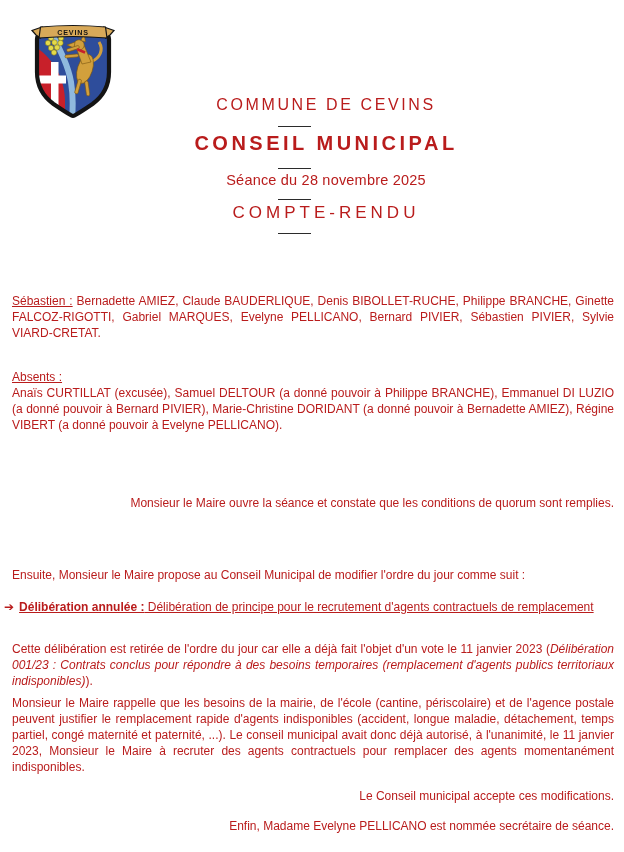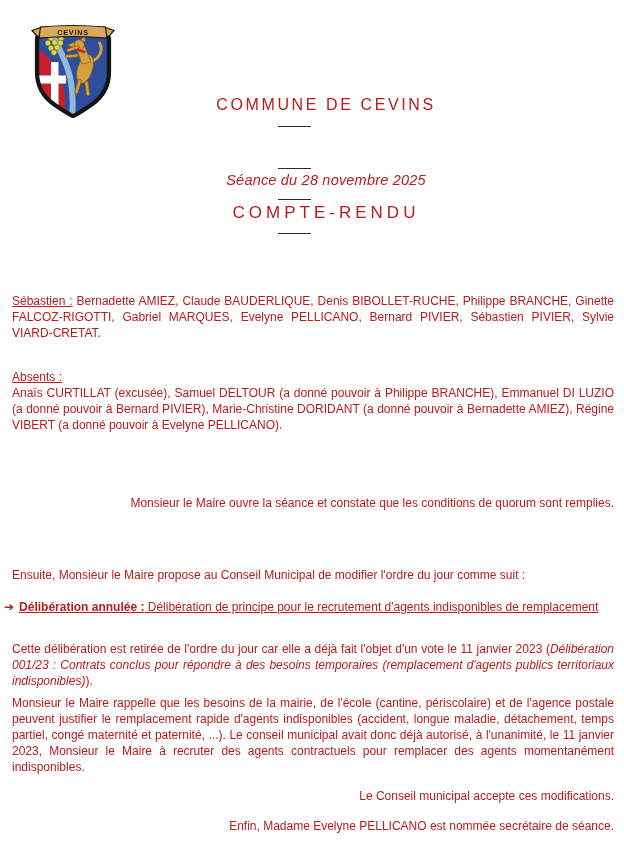--- a/index.html
+++ b/index.html
@@ -4,21 +4,21 @@
 <style>
   html,body{margin:0;padding:0;background:#fff;}
   .page{
     position:relative;width:624px;height:852px;background:#ffffff;
     font-family:"Liberation Sans",sans-serif;color:#b91c1c;overflow:hidden;
   }
   
   .hdr{position:absolute;left:0;right:0;text-align:center;line-height:1.15;white-space:nowrap;padding-left:28px;}
   #h-commune{top:96px;font-size:16px;letter-spacing:2.6px;}
   #h-council{top:132px;font-size:20px;font-weight:bold;letter-spacing:3.5px;}
-  #h-session{top:172px;font-size:14.5px;font-style:italic;letter-spacing:.2px;}
+  #h-session{top:172px;font-size:14.5px;letter-spacing:.2px;}
   #h-compte{top:203px;font-size:17px;letter-spacing:4px;}
   .hdiv{position:absolute;left:278px;width:33px;height:0;border-top:1.6px solid #2b2b2b;}
   #d1{top:126px}#d2{top:168px}#d3{top:199px}#d4{top:233px}
   
   .p{position:absolute;left:12px;width:602px;font-size:12px;line-height:16px;text-align:justify;}
   #p-presents{top:293px}
   #p-absents{top:369px}
   #p-quorum{top:495px;text-align:right;}
   #p-adoption{top:523px}
   #p-ensuite{top:567px;text-align:left;}
@@ -92,41 +92,42 @@
     <g stroke="#141414" stroke-width="1.2" fill="#d8a959">
       <polygon points="14,5 4,8.5 8,13 12.5,16"></polygon>
       <polygon points="76,5 86,8.5 82,13 77.5,16"></polygon>
       <path d="M12.5,5 Q45,2 77.5,5 L79,16 Q45,13 11,16 Z"></path>
     </g>
     <text x="45" y="12.8" font-size="7.2" font-weight="bold" text-anchor="middle" letter-spacing="0.8" fill="#141414" style="font-family:'Liberation Sans',sans-serif">CEVINS</text>
   </svg>
 
   <div class="hdr" id="h-commune">COMMUNE DE CEVINS</div>
   <div class="hdiv" id="d1"></div>
+  <div class="hdr" id="h-council">CONSEIL MUNICIPAL</div>
   <div class="hdiv" id="d2"></div>
   <div class="hdr" id="h-session">Séance du 28 novembre 2025</div>
   <div class="hdiv" id="d3"></div>
   <div class="hdr" id="h-compte">COMPTE-RENDU</div>
   <div class="hdiv" id="d4"></div>
 
   <div class="p" id="p-presents">
     <span class="u">Sébastien :</span><span> Bernadette AMIEZ, Claude BAUDERLIQUE, Denis BIBOLLET-RUCHE, Philippe BRANCHE, Ginette FALCOZ-RIGOTTI, Gabriel MARQUES, Evelyne PELLICANO, Bernard PIVIER, Sébastien PIVIER, Sylvie VIARD-CRETAT.</span>
   </div>
 
   <div class="p" id="p-absents">
     <span class="u blk">Absents :</span><span>Anaïs CURTILLAT (excusée), Samuel DELTOUR (a donné pouvoir à Philippe BRANCHE), Emmanuel DI LUZIO (a donné pouvoir à Bernard PIVIER), Marie-Christine DORIDANT (a donné pouvoir à Bernadette AMIEZ), Régine VIBERT (a donné pouvoir à Evelyne PELLICANO).</span>
   </div>
 
   <div class="p" id="p-quorum">Monsieur le Maire ouvre la séance et constate que les conditions de quorum sont remplies.</div>
 
 
   <div class="p" id="p-ensuite">Ensuite, Monsieur le Maire propose au Conseil Municipal de modifier l'ordre du jour comme suit :</div>
 
   <div class="p" id="p-heading">
-    <span class="arrow">➔</span><span class="u hu"><span class="b">Délibération annulée :</span><span> Délibération de principe pour le recrutement d'agents indisponibles de remplacement</span></span>
+    <span class="arrow">➔</span><span class="u hu"><span class="b">Délibération annulée :</span><span> Délibération de principe pour le recrutement d'agents contractuels de remplacement</span></span>
   </div>
 
   <div class="p" id="p-cette">
     <span>Cette délibération est retirée de l'ordre du jour car elle a déjà fait l'objet d'un vote le 11 janvier 2023 (</span><span class="i">Délibération 001/23 : Contrats conclus pour répondre à des besoins temporaires (remplacement d'agents publics territoriaux indisponibles)</span><span>).</span>
   </div>
 
   <div class="p" id="p-rappelle">Monsieur le Maire rappelle que les besoins de la mairie, de l'école (cantine, périscolaire) et de l'agence postale peuvent justifier le remplacement rapide d'agents indisponibles (accident, longue maladie, détachement, temps partiel, congé maternité et paternité, ...). Le conseil municipal avait donc déjà autorisé, à l'unanimité, le 11 janvier 2023, Monsieur le Maire à recruter des agents contractuels pour remplacer des agents momentanément indisponibles.</div>
 
   <div class="p" id="p-accept">Le Conseil municipal accepte ces modifications.</div>
 

